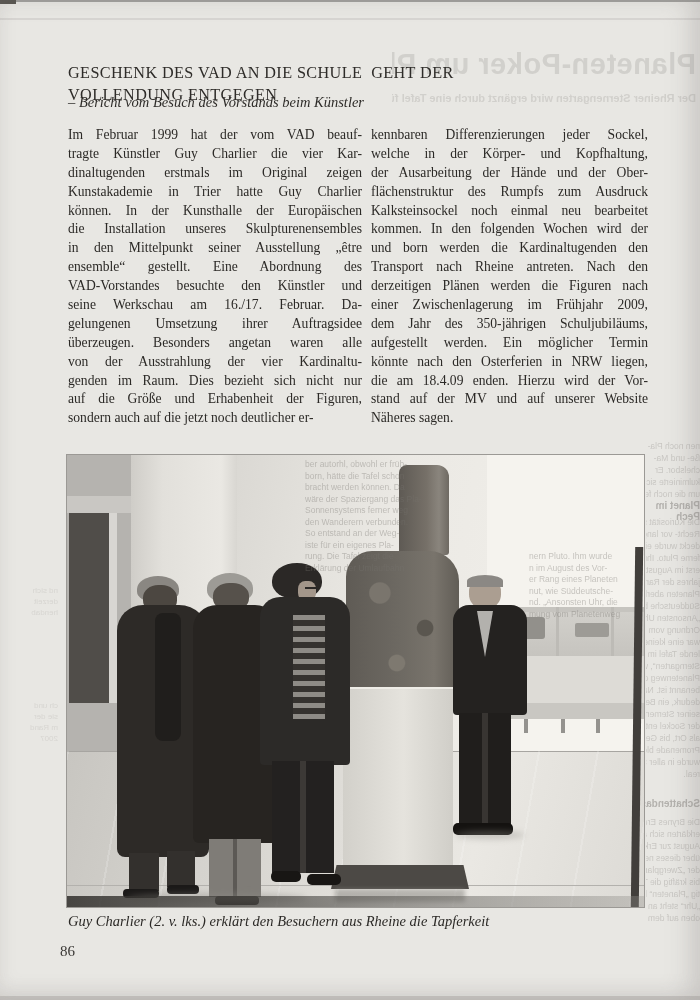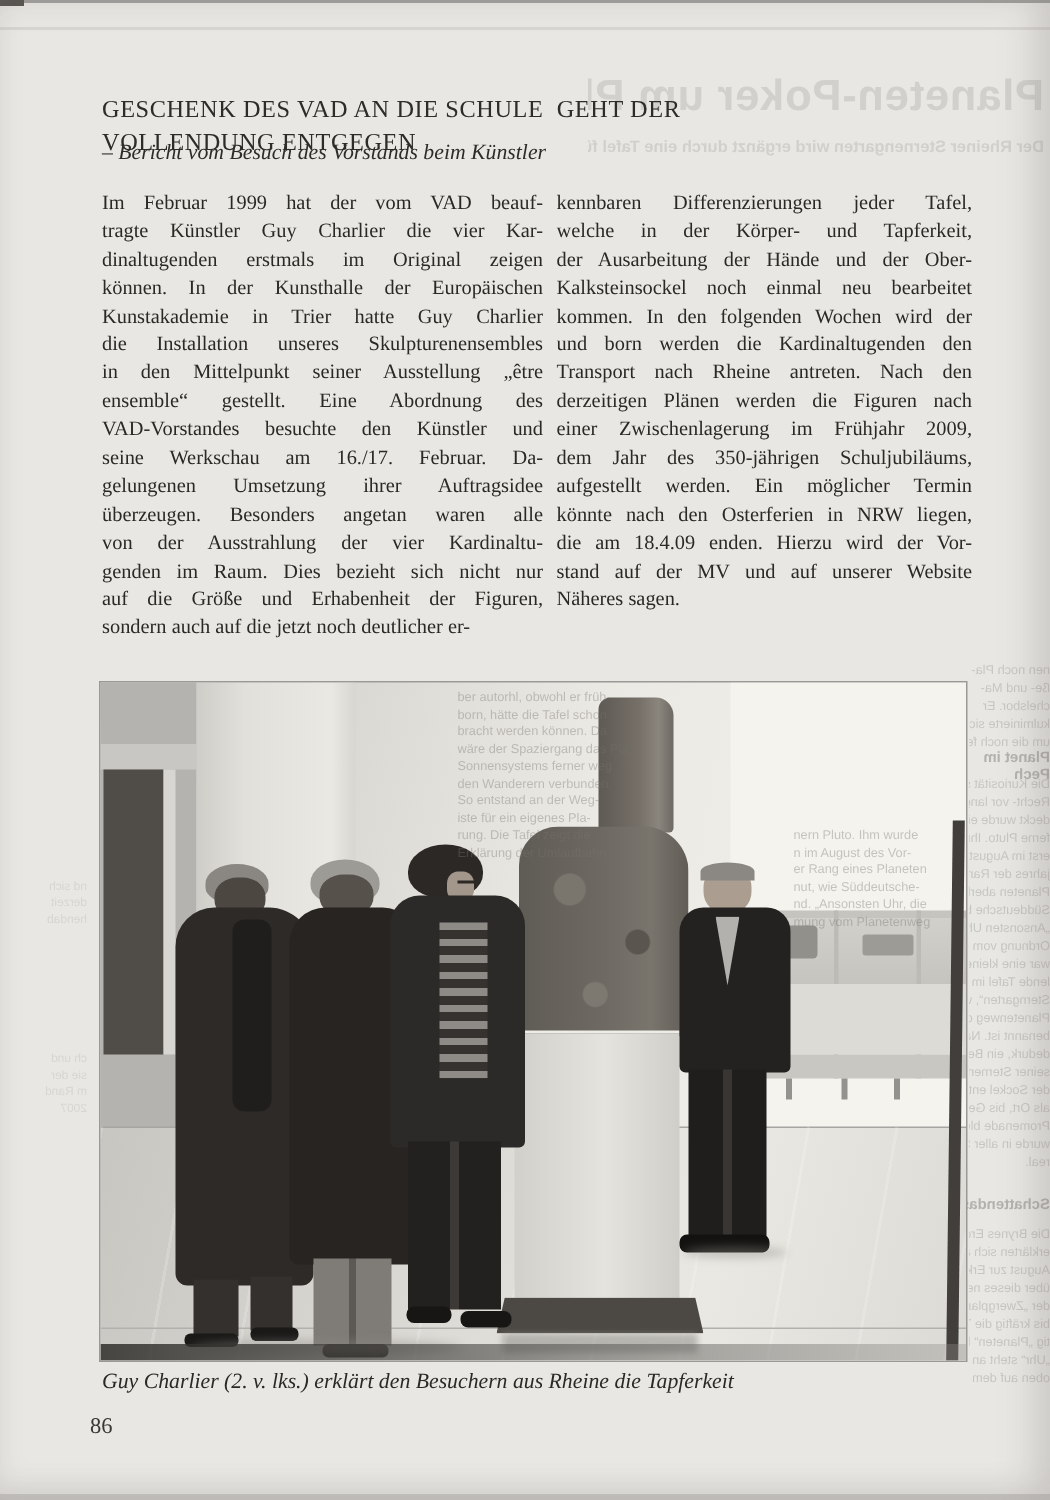--- a/index.html
+++ b/index.html
@@ -115,38 +115,39 @@
     <div class="tl">m Rand</div>
     <div class="tl">2007</div>
   </div>
 
 <div class="abs title"><div class="tline">GESCHENK DES VAD AN DIE SCHULE  GEHT DER</div><div class="tline">VOLLENDUNG ENTGEGEN</div></div>
 <div class="abs subtitle">– Bericht vom Besuch des Vorstands beim Künstler</div>
 <div class="abs col col-left">
     <div class="tl">Im Februar 1999 hat der vom VAD beauf-</div>
     <div class="tl">tragte Künstler Guy Charlier die vier Kar-</div>
     <div class="tl">dinaltugenden erstmals im Original zeigen</div>
+    <div class="tl">Kunstakademie in Trier hatte Guy Charlier</div>
     <div class="tl">können. In der Kunsthalle der Europäischen</div>
-    <div class="tl">Kunstakademie in Trier hatte Guy Charlier</div>
     <div class="tl">die Installation unseres Skulpturenensembles</div>
     <div class="tl">in den Mittelpunkt seiner Ausstellung „être</div>
     <div class="tl">ensemble“ gestellt. Eine Abordnung des</div>
     <div class="tl">VAD-Vorstandes besuchte den Künstler und</div>
     <div class="tl">seine Werkschau am 16./17. Februar. Da-</div>
     <div class="tl">gelungenen Umsetzung ihrer Auftragsidee</div>
     <div class="tl">überzeugen. Besonders angetan waren alle</div>
     <div class="tl">von der Ausstrahlung der vier Kardinaltu-</div>
     <div class="tl">genden im Raum. Dies bezieht sich nicht nur</div>
     <div class="tl">auf die Größe und Erhabenheit der Figuren,</div>
     <div class="tl">sondern auch auf die jetzt noch deutlicher er-</div>
   </div>
 <div class="abs col col-right">
-    <div class="tl">kennbaren Differenzierungen jeder Tafel,</div>
-    <div class="tl">welche in der Körper- und Tapferkeit,</div>
+    <div class="tl">kennbaren Differenzierungen jeder Sockel,</div>
+    <div class="tl">welche in der Körper- und Kopfhaltung,</div>
     <div class="tl">der Ausarbeitung der Hände und der Ober-</div>
+    <div class="tl">flächenstruktur des Rumpfs zum Ausdruck</div>
     <div class="tl">Kalksteinsockel noch einmal neu bearbeitet</div>
     <div class="tl">kommen. In den folgenden Wochen wird der</div>
     <div class="tl">und born werden die Kardinaltugenden den</div>
     <div class="tl">Transport nach Rheine antreten. Nach den</div>
     <div class="tl">derzeitigen Plänen werden die Figuren nach</div>
     <div class="tl">einer Zwischenlagerung im Frühjahr 2009,</div>
     <div class="tl">dem Jahr des 350-jährigen Schuljubiläums,</div>
     <div class="tl">aufgestellt werden. Ein möglicher Termin</div>
     <div class="tl">könnte nach den Osterferien in NRW liegen,</div>
     <div class="tl">die am 18.4.09 enden. Hierzu wird der Vor-</div>

